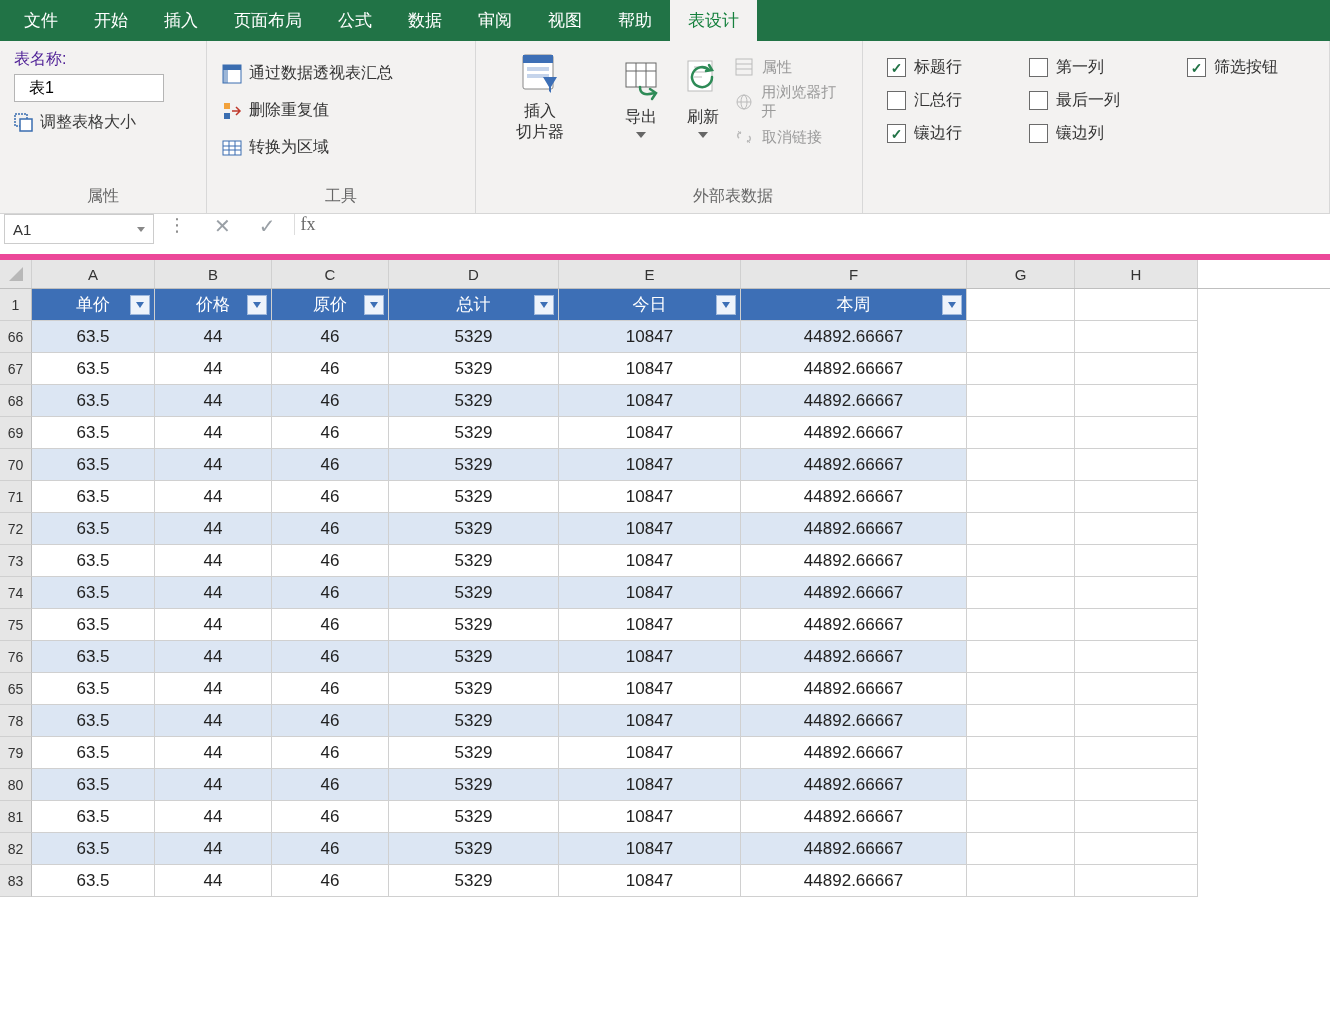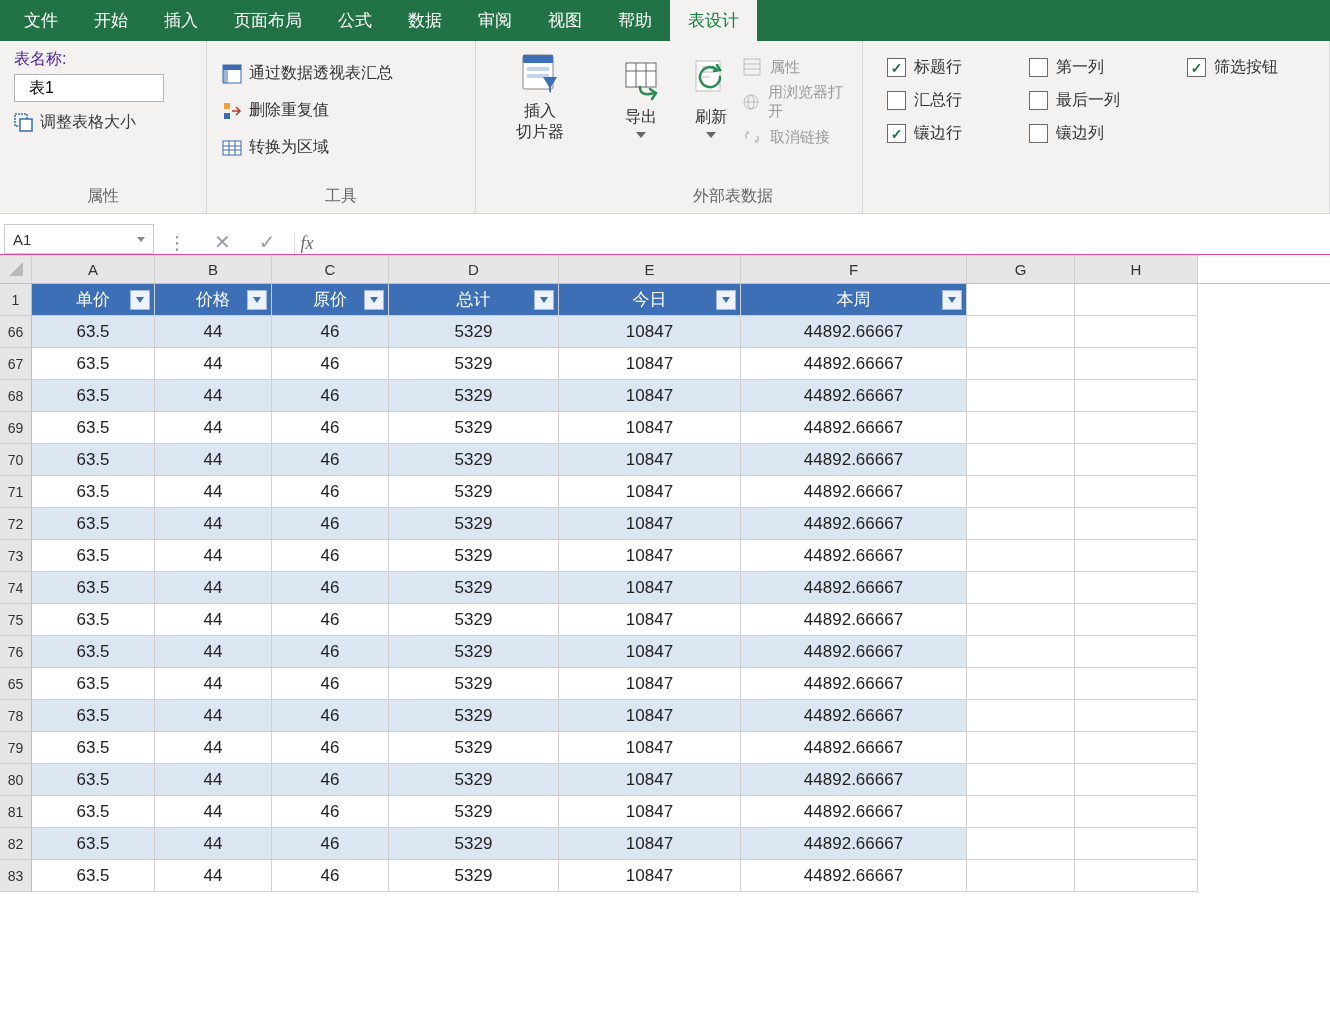--- a/index.html
+++ b/index.html
@@ -16,37 +16,37 @@
 .tbl-name-input{width:150px;height:28px;border:1px solid #b5b5b5;padding:2px 14px;font-size:16px;margin-top:4px;box-sizing:border-box}
 .resize-btn{display:flex;align-items:center;margin-top:10px;color:#3a3a3a;font-size:16px}
 .mini-icon{width:20px;height:20px;margin-right:6px;display:inline-flex;align-items:center;justify-content:center}
 .g-tools{width:240px}
 .tool-row{display:flex;align-items:center;margin-top:16px;font-size:16px;color:#333}
 .tool-row .mini-icon{width:22px}
 .g-slicer{width:100px;align-items:center;justify-content:flex-start}
 .big-btn{display:flex;flex-direction:column;align-items:center;margin-top:6px;color:#333;font-size:16px;text-align:center;line-height:1.3}
 .big-btn .big-icon{width:42px;height:42px;margin-bottom:6px}
 .g-export{width:230px}
-.g-export .row-btns{display:flex;gap:28px;margin-top:6px;padding-left:2px}
+.g-export .row-btns{display:flex;gap:20px;margin-top:6px;padding-left:2px}
 .ext-list{display:flex;flex-direction:column;gap:6px;margin-top:10px;padding-left:10px}
 .ext-list .dim{color:#9a9a9a}
 .ext-list .mini-icon{width:20px;margin-right:8px}
 .ext-list .item{display:flex;align-items:center;font-size:15px}
 .drop-arrow{width:0;height:0;border-left:5px solid transparent;border-right:5px solid transparent;border-top:6px solid #666;margin:4px auto 0}
 .g-style-options{flex:1}
 .chk-grid{display:grid;grid-template-columns:auto auto auto;column-gap:30px;row-gap:12px;margin-top:10px;margin-left:10px}
 .chk{display:flex;align-items:center;font-size:16px;color:#333}
 .chk .box{width:17px;height:17px;border:1.5px solid #6b6b6b;margin-right:8px;display:inline-flex;align-items:center;justify-content:center;background:#fff}
 .chk .box.checked::after{content:"✓";font-size:14px;color:#217346;font-weight:bold}
-.formula-bar{display:flex;align-items:flex-end;height:40px;border-bottom:1px solid #ec4899;background:#fff}
+.formula-bar{display:flex;align-items:flex-start;height:40px;border-bottom:6px solid #ec4899;background:#fff}
 .name-box{width:150px;height:30px;border:1px solid #ccc;margin-left:4px;padding:2px 8px;font-size:15px;display:flex;align-items:center;justify-content:space-between;box-sizing:border-box}
 .name-box .dd{width:0;height:0;border-left:4px solid transparent;border-right:4px solid transparent;border-top:5px solid #888}
 .fb-sep{color:#888;padding:0 14px;font-size:18px}
 .fb-btn{color:#9aa0a6;font-size:20px;padding:0 14px}
-.fx-label{font-style:italic;font-family:"Times New Roman",serif;color:#6b6b6b;font-size:18px;padding-left:6px;border-left:1px solid #ddd;margin-left:4px}
+.fx-label{font-family:"Times New Roman",serif;color:#6b6b6b;font-size:18px;padding-left:6px;border-left:1px solid #ddd;margin-left:4px}
 .sheet{position:relative}
 .col-headers{display:grid;grid-template-columns:32px 123px 117px 117px 170px 182px 226px 108px 123px;height:28px;border-bottom:1px solid #bfbfbf}
 .col-h{border-right:1px solid #d0d0d0;background:#e6e6e6;color:#333;font-size:15px;display:flex;align-items:center;justify-content:center}
 .col-h.first{background:#e6e6e6}
 .row{display:grid;grid-template-columns:32px 123px 117px 117px 170px 182px 226px 108px 123px;height:32px}
 .row-h{background:#e6e6e6;border-right:1px solid #bfbfbf;border-bottom:1px solid #d0d0d0;display:flex;align-items:center;justify-content:center;font-size:14px;color:#333}
 .cell{border-right:1px solid #d0d0d0;border-bottom:1px solid #d0d0d0;display:flex;align-items:center;justify-content:center;font-size:17px;color:#222;background:#fff;position:relative}
 .cell.plain{background:#fff}
 .row.banded-even .cell.intable{background:#dce6f3}
 .row.banded-odd .cell.intable{background:#fff}

